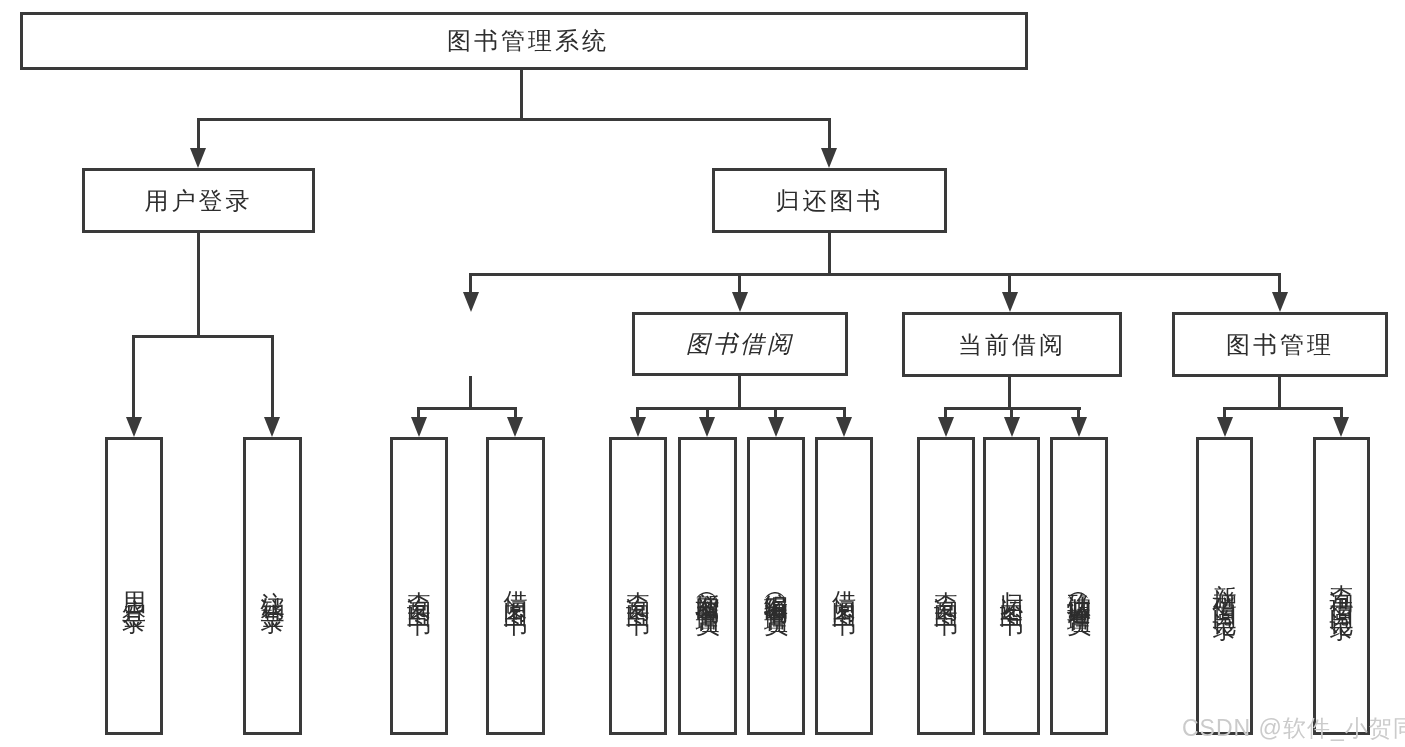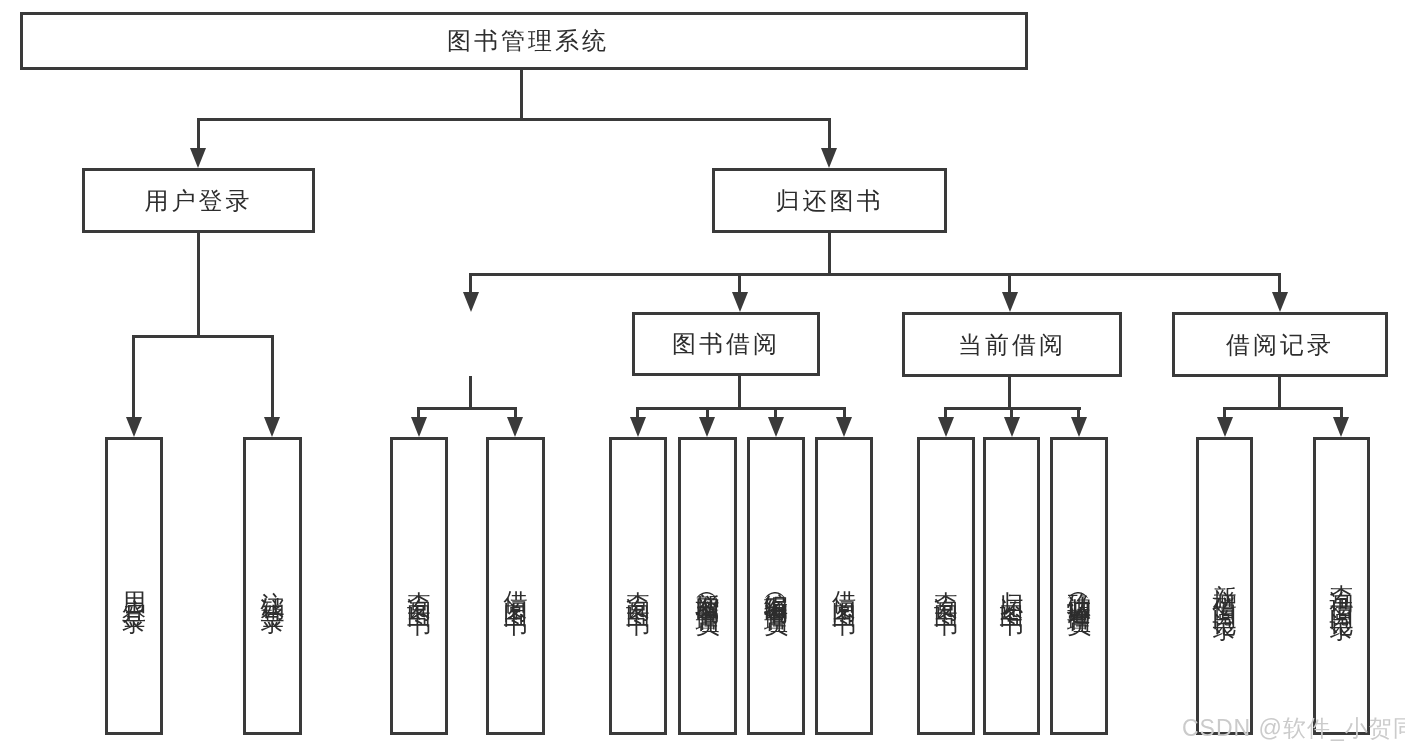--- a/index.html
+++ b/index.html
@@ -39,28 +39,28 @@
     <span class="hlabel">图书管理系统</span>
   </div>
 
   <div class="bx" style="left:82px;top:168px;width:233px;height:65px;">
     <span class="hlabel">用户登录</span>
   </div>
   <div class="bx" style="left:712px;top:168px;width:235px;height:65px;">
     <span class="hlabel">归还图书</span>
   </div>
 
-  <div class="bx" style="left:632px;top:312px;width:188px;height:64px;">
+  <div class="bx" style="left:632px;top:312px;width:216px;height:64px;font-style:italic;">
     <span class="hlabel">图书借阅</span>
   </div>
   <div class="bx" style="left:902px;top:312px;width:220px;height:65px;">
     <span class="hlabel">当前借阅</span>
   </div>
   <div class="bx" style="left:1172px;top:312px;width:216px;height:65px;">
-    <span class="hlabel">借阅记录</span>
+    <span class="hlabel">图书管理</span>
   </div>
 
   <div class="bx v" style="left:105px;top:437px;width:58px;height:298px;">
     <span class="vlabel">用户登录</span>
   </div>
   <div class="bx v" style="left:243px;top:437px;width:59px;height:298px;">
     <span class="vlabel">注销登录</span>
   </div>
 
   <div class="bx v" style="left:390px;top:437px;width:58px;height:298px;">

